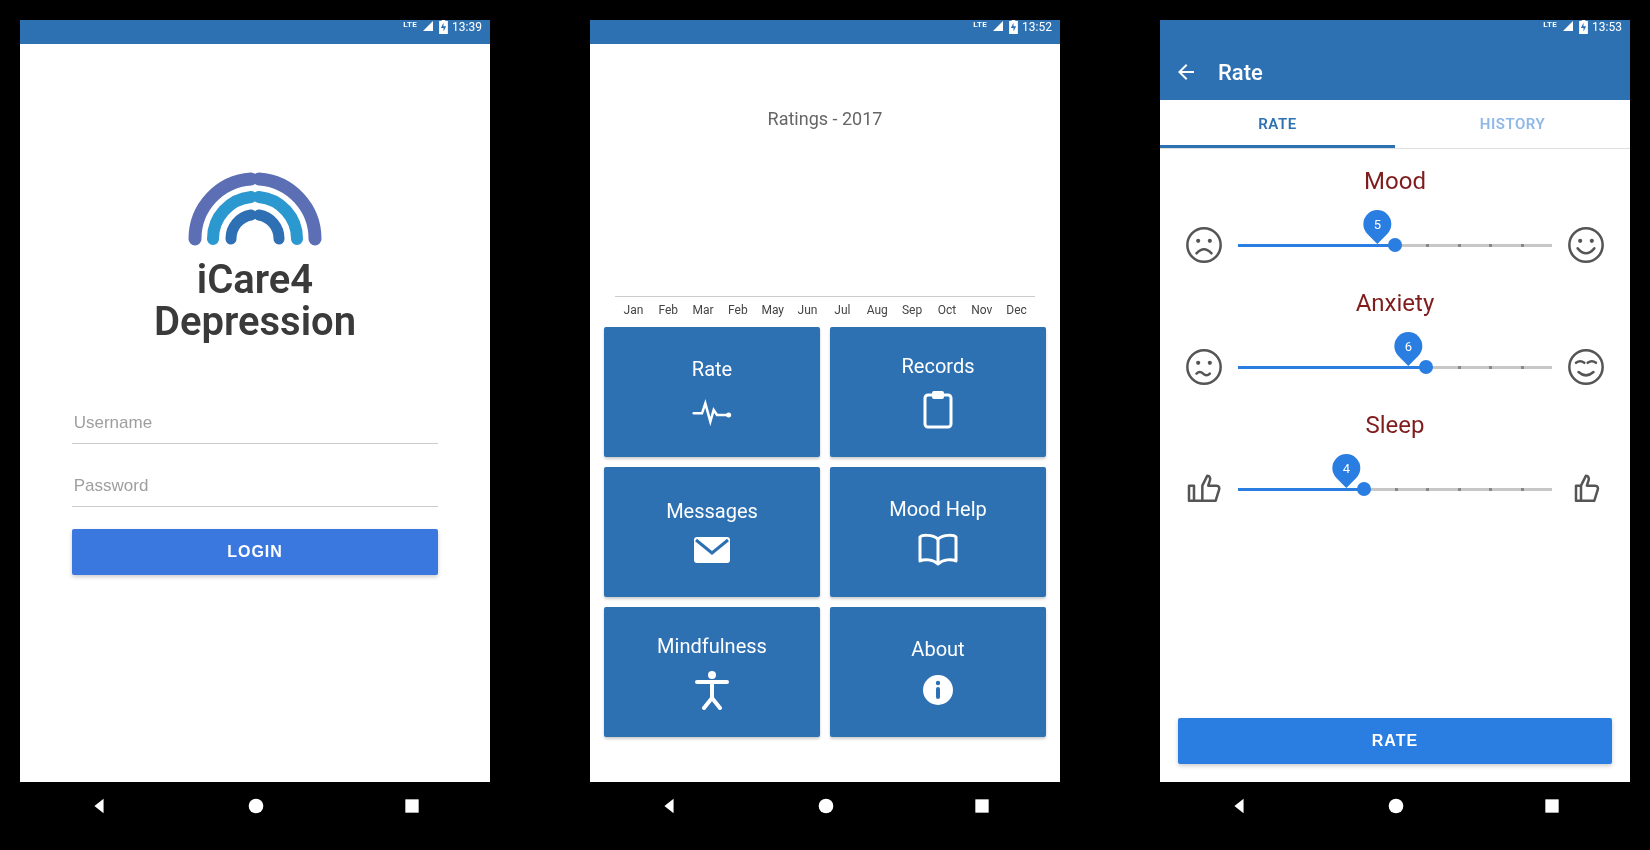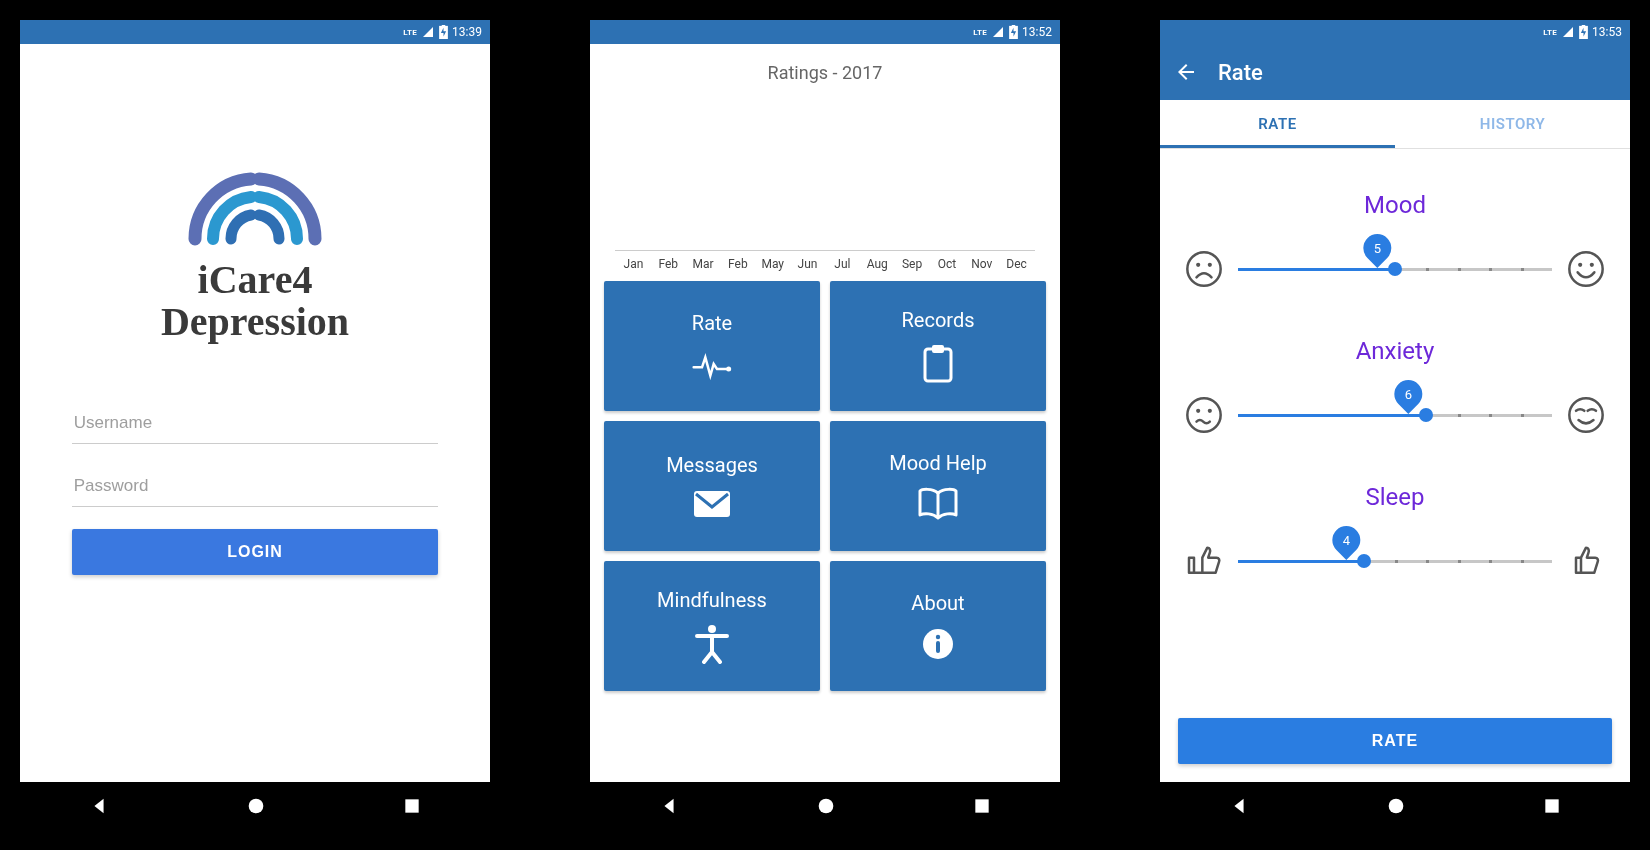--- a/index.html
+++ b/index.html
@@ -20,21 +20,21 @@
     height: 810px;
     background: #fff;
     display: flex;
     flex-direction: column;
     position: relative;
   }
   .status-bar {
     height: 24px;
     background: #2d71b3;
     display: flex;
-    align-items: center;
+    align-items: flex-start;
     justify-content: flex-end;
     color: #fff;
     font-size: 12px;
     padding: 0 8px;
     gap: 4px;
   }
   .status-bar .lte {
     font-size: 8px;
     font-weight: bold;
     letter-spacing: 0.3px;
@@ -66,21 +66,20 @@
     align-items: center;
     margin-bottom: 60px;
   }
   .app-title {
     font-size: 40px;
     font-weight: 600;
     color: #3a3a3a;
     text-align: center;
     line-height: 1.05;
     margin-top: 10px;
-    font-family: Liberation Serif, serif;
   }
   .login-form {
     width: 78%;
   }
   .text-input {
     width: 100%;
     border: none;
     border-bottom: 1px solid #ccc;
     font-size: 17px;
     color: #333;
@@ -98,21 +97,21 @@
     border: none;
     height: 46px;
     font-size: 16px;
     font-weight: 600;
     letter-spacing: 1px;
     border-radius: 2px;
     box-shadow: 0 2px 4px rgba(0,0,0,0.2);
   }
 
   
-  .home-content { padding: 0 10px; }
+  .home-content { padding: 0 10px; justify-content: center; }
   .chart-title {
     text-align: center;
     color: #666;
     font-size: 18px;
     margin: 18px 0 8px;
   }
   .chart-area {
     height: 180px;
     padding: 0 15px 0 15px;
     display: flex;
@@ -209,22 +208,21 @@
     gap: 24px;
   }
   .slider-block {
     display: flex;
     flex-direction: column;
     align-items: center;
     gap: 6px;
   }
   .slider-title {
     font-size: 24px;
-    color: #6d28d9;
-    margin-top: 24px;
+    color: #7f1d1d;
   }
   .slider-row {
     width: 100%;
     display: flex;
     align-items: center;
     gap: 14px;
     margin-top: 24px;
   }
   .slider-track-wrap {
     flex: 1;

